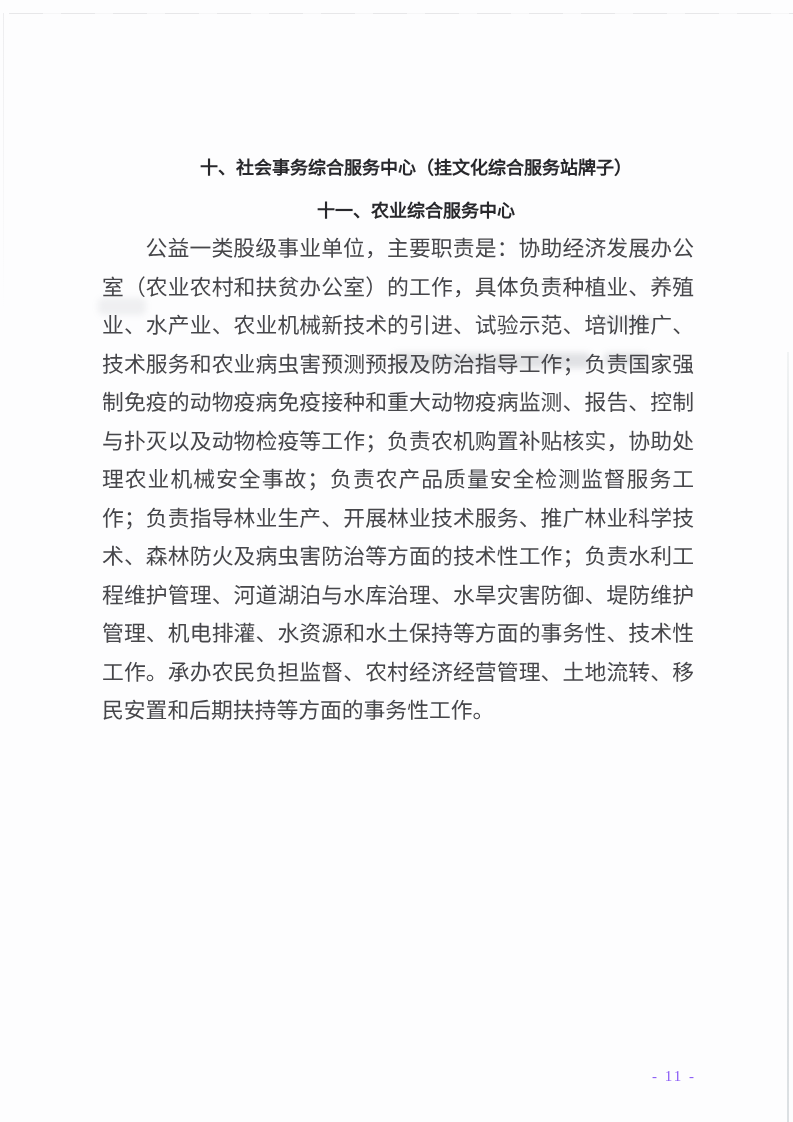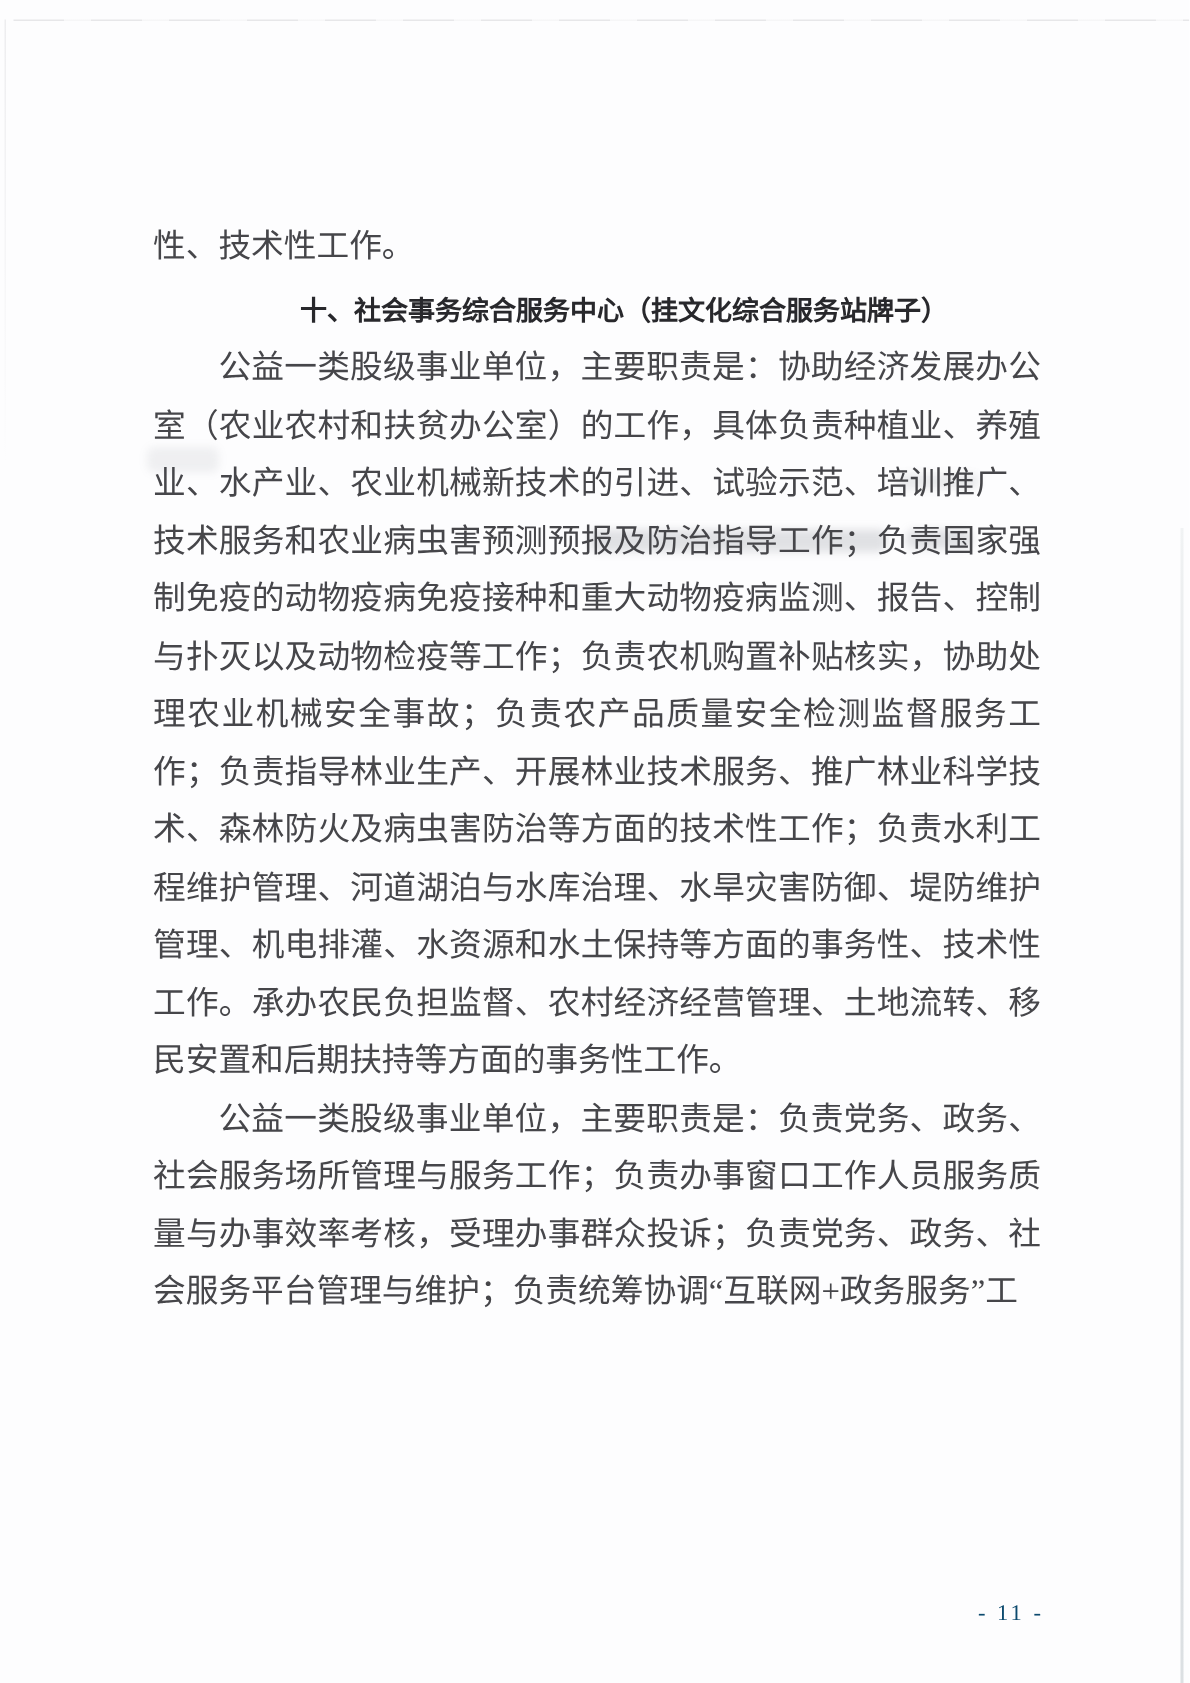--- a/index.html
+++ b/index.html
@@ -58,43 +58,42 @@
     font-weight: bold;
     font-size: 18px; line-height: 38.5px;
     color: #28282c;
     text-align: center;
     text-indent: 2em;
   }
   .page-number {
     position: absolute;
     left: 652px; top: 1068px;
     font-size: 15px; letter-spacing: 2px;
-    color: #0c4a6e;
+    color: #8b5cf6;
     z-index: 2;
   }
 </style>
 </head>
 <body>
 
 <div class="page">
 
   <div class="scan-top-line"></div>
   <div class="scan-right-line"></div>
   <div class="scan-left-line"></div>
 
   <div class="ghost g1"></div>
   <div class="ghost g2"></div>
   <div class="ghost g3"></div>
   <div class="ghost g4"></div>
 
   <div class="content">
-    <p class="cont">性、技术性工作。</p>
 
     <h2 class="doc-heading">十、社会事务综合服务中心（挂文化综合服务站牌子）</h2>
 
+    <h2 class="doc-heading">十一、农业综合服务中心</h2>
     <p class="para">公益一类股级事业单位，主要职责是：协助经济发展办公室（农业农村和扶贫办公室）的工作，具体负责种植业、养殖业、水产业、农业机械新技术的引进、试验示范、培训推广、技术服务和农业病虫害预测预报及防治指导工作；负责国家强制免疫的动物疫病免疫接种和重大动物疫病监测、报告、控制与扑灭以及动物检疫等工作；负责农机购置补贴核实，协助处理农业机械安全事故；负责农产品质量安全检测监督服务工作；负责指导林业生产、开展林业技术服务、推广林业科学技术、森林防火及病虫害防治等方面的技术性工作；负责水利工程维护管理、河道湖泊与水库治理、水旱灾害防御、堤防维护管理、机电排灌、水资源和水土保持等方面的事务性、技术性工作。承办农民负担监督、农村经济经营管理、土地流转、移民安置和后期扶持等方面的事务性工作。</p>
 
-    <p class="para">公益一类股级事业单位，主要职责是：负责党务、政务、社会服务场所管理与服务工作；负责办事窗口工作人员服务质量与办事效率考核，受理办事群众投诉；负责党务、政务、社会服务平台管理与维护；负责统筹协调“互联网+政务服务”工</p>
   </div>
 
   <div class="page-number">- 11 -</div>
 
 </div>
 
 </body></html>

